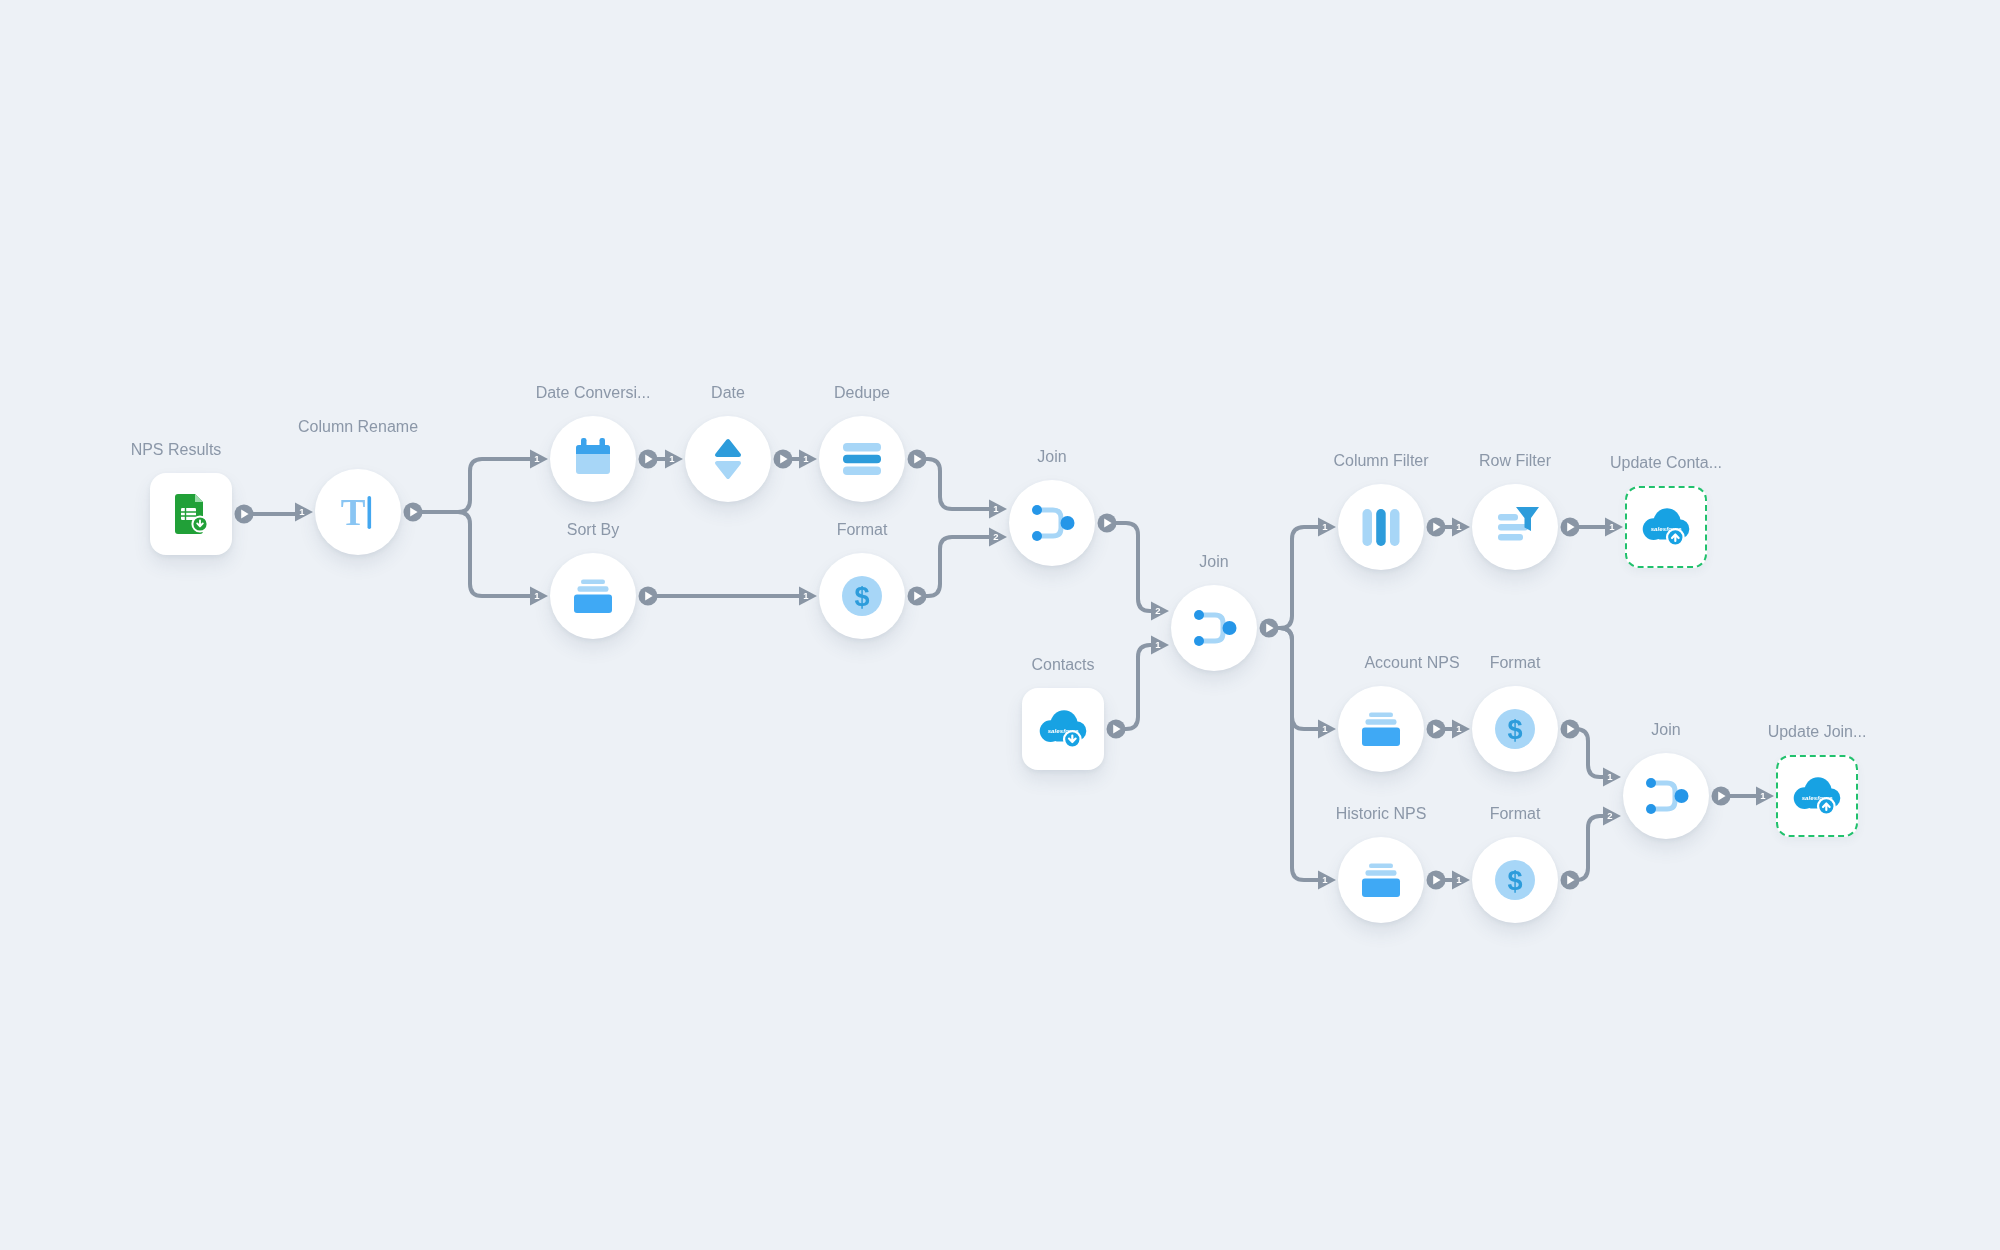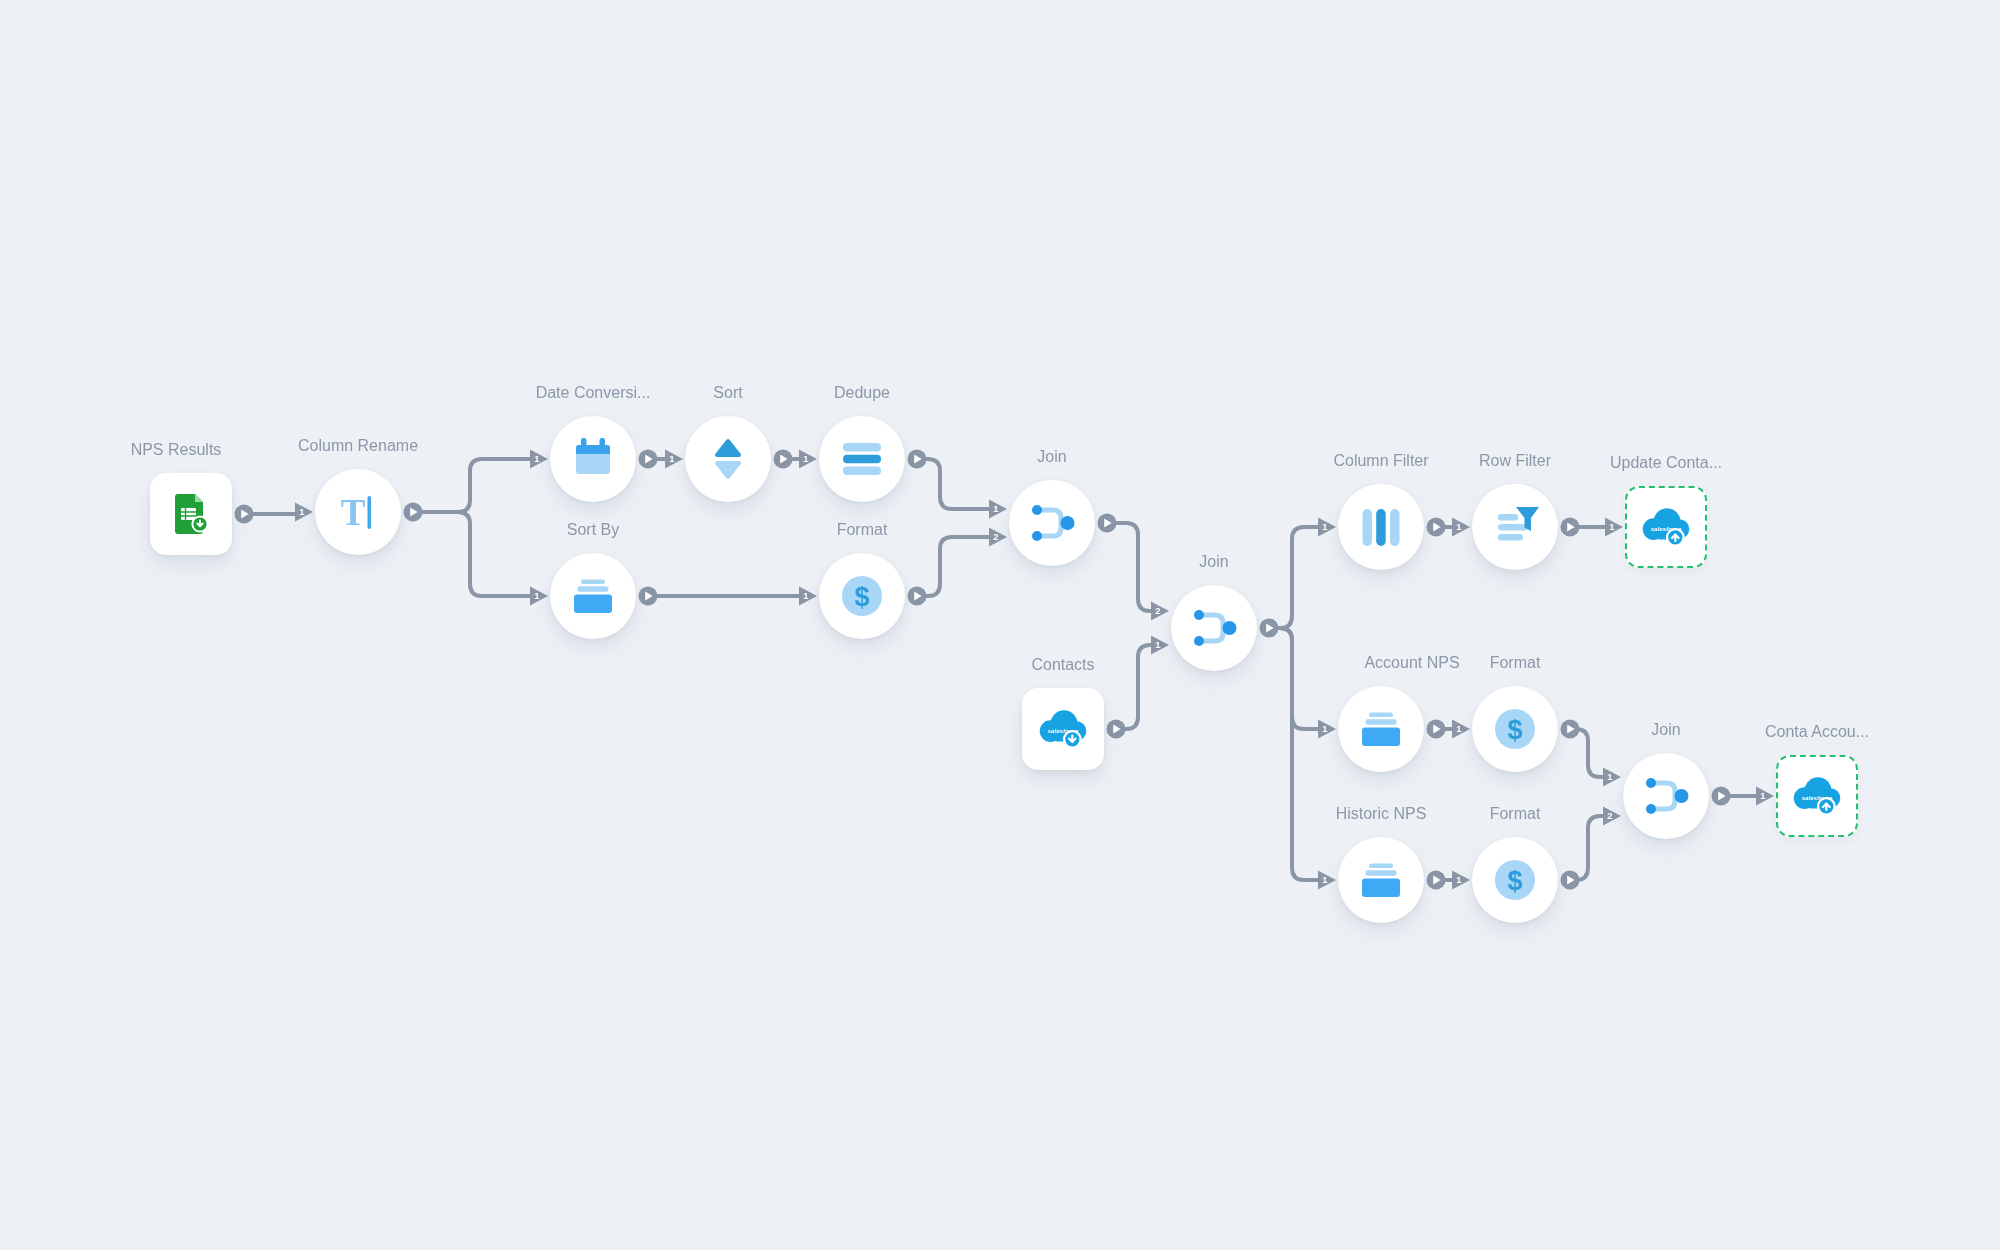--- a/index.html
+++ b/index.html
@@ -163,41 +163,41 @@
     </div>
     <div class="node-label" style="left: 76px; top: 441px;">NPS Results</div>
     <div class="node circle" style="left: 315px; top: 469px; width: 86px; height: 86px;">
       <div class="icon">
         <svg width="56" height="56" viewBox="-28 -28 56 56">
     <text x="-5" y="12.5" font-size="37" font-weight="bold" fill="#89c5f3" text-anchor="middle" font-family="Liberation Serif, serif">T</text>
     <rect x="9.5" y="-16" width="3.6" height="33" rx="1.8" fill="#43a7f0"></rect>
         </svg>
       </div>
     </div>
-    <div class="node-label" style="left: 258px; top: 437px;">Column Rename</div>
+    <div class="node-label" style="left: 258px; top: 418px;">Column Rename</div>
     <div class="node circle" style="left: 550px; top: 416px; width: 86px; height: 86px;">
       <div class="icon">
         <svg width="56" height="56" viewBox="-28 -28 56 56">
     <rect x="-17" y="-14" width="34" height="29" rx="3" fill="#a7d6f7"></rect>
     <path d="M-17 -11 a3 3 0 0 1 3 -3 H14 a3 3 0 0 1 3 3 V-5 H-17 Z" fill="#3ba3ec"></path>
     <rect x="-12" y="-21" width="5.5" height="9" rx="2.2" fill="#3ba3ec"></rect>
     <rect x="6.5" y="-21" width="5.5" height="9" rx="2.2" fill="#3ba3ec"></rect>
         </svg>
       </div>
     </div>
     <div class="node-label" style="left: 493px; top: 384px;">Date Conversi...</div>
     <div class="node circle" style="left: 685px; top: 416px; width: 86px; height: 86px;">
       <div class="icon">
         <svg width="56" height="56" viewBox="-28 -28 56 56">
     <polygon points="0,-18 -11,-4 11,-4" fill="#2d9cdb" stroke="#2d9cdb" stroke-width="4" stroke-linejoin="round"></polygon>
     <polygon points="0,18 -11,4 11,4" fill="#a7d6f7" stroke="#a7d6f7" stroke-width="4" stroke-linejoin="round"></polygon>
         </svg>
       </div>
     </div>
-    <div class="node-label" style="left: 628px; top: 384px;">Sort</div>
+    <div class="node-label" style="left: 628px; top: 384px;">Date</div>
     <div class="node circle" style="left: 819px; top: 416px; width: 86px; height: 86px;">
       <div class="icon">
         <svg width="56" height="56" viewBox="-28 -28 56 56">
     <rect x="-19" y="-16" width="38" height="8.5" rx="4" fill="#a7d6f7"></rect>
     <rect x="-19" y="-4.2" width="38" height="8.5" rx="4" fill="#2d9cdb"></rect>
     <rect x="-19" y="7.5" width="38" height="8.5" rx="4" fill="#a7d6f7"></rect>
         </svg>
       </div>
     </div>
     <div class="node-label" style="left: 762px; top: 384px; text-align: center;">Dedupe</div>
@@ -346,14 +346,14 @@
     <circle cx="-12" cy="2" r="10.5" fill="#17a2e3"></circle>
           <circle cx="1" cy="-5" r="13" fill="#17a2e3"></circle>
     <circle cx="13" cy="2" r="9.5" fill="#17a2e3"></circle>
           <rect x="-12" y="0" width="25" height="12" rx="6" fill="#17a2e3"></rect>
     <text x="0" y="3.5" font-size="6" font-style="italic" font-weight="bold" fill="#fff" text-anchor="middle" font-family="Liberation Sans, sans-serif">salesforce</text>
     <circle cx="9" cy="10" r="8" fill="#17a2e3" stroke="#fff" stroke-width="2.2"></circle>
           <path d="M9 13.5 V7.8 M5.8 10.6 L9 7.2 L12.2 10.6" stroke="#fff" stroke-width="2.1" fill="none" stroke-linecap="round" stroke-linejoin="round"></path>
         </svg>
       </div>
     </div>
-    <div class="node-label" style="left: 1717px; top: 723px;">Conta Accou...</div>
+    <div class="node-label" style="left: 1717px; top: 723px;">Update Join...</div>
   </div>
 
 </body></html>

